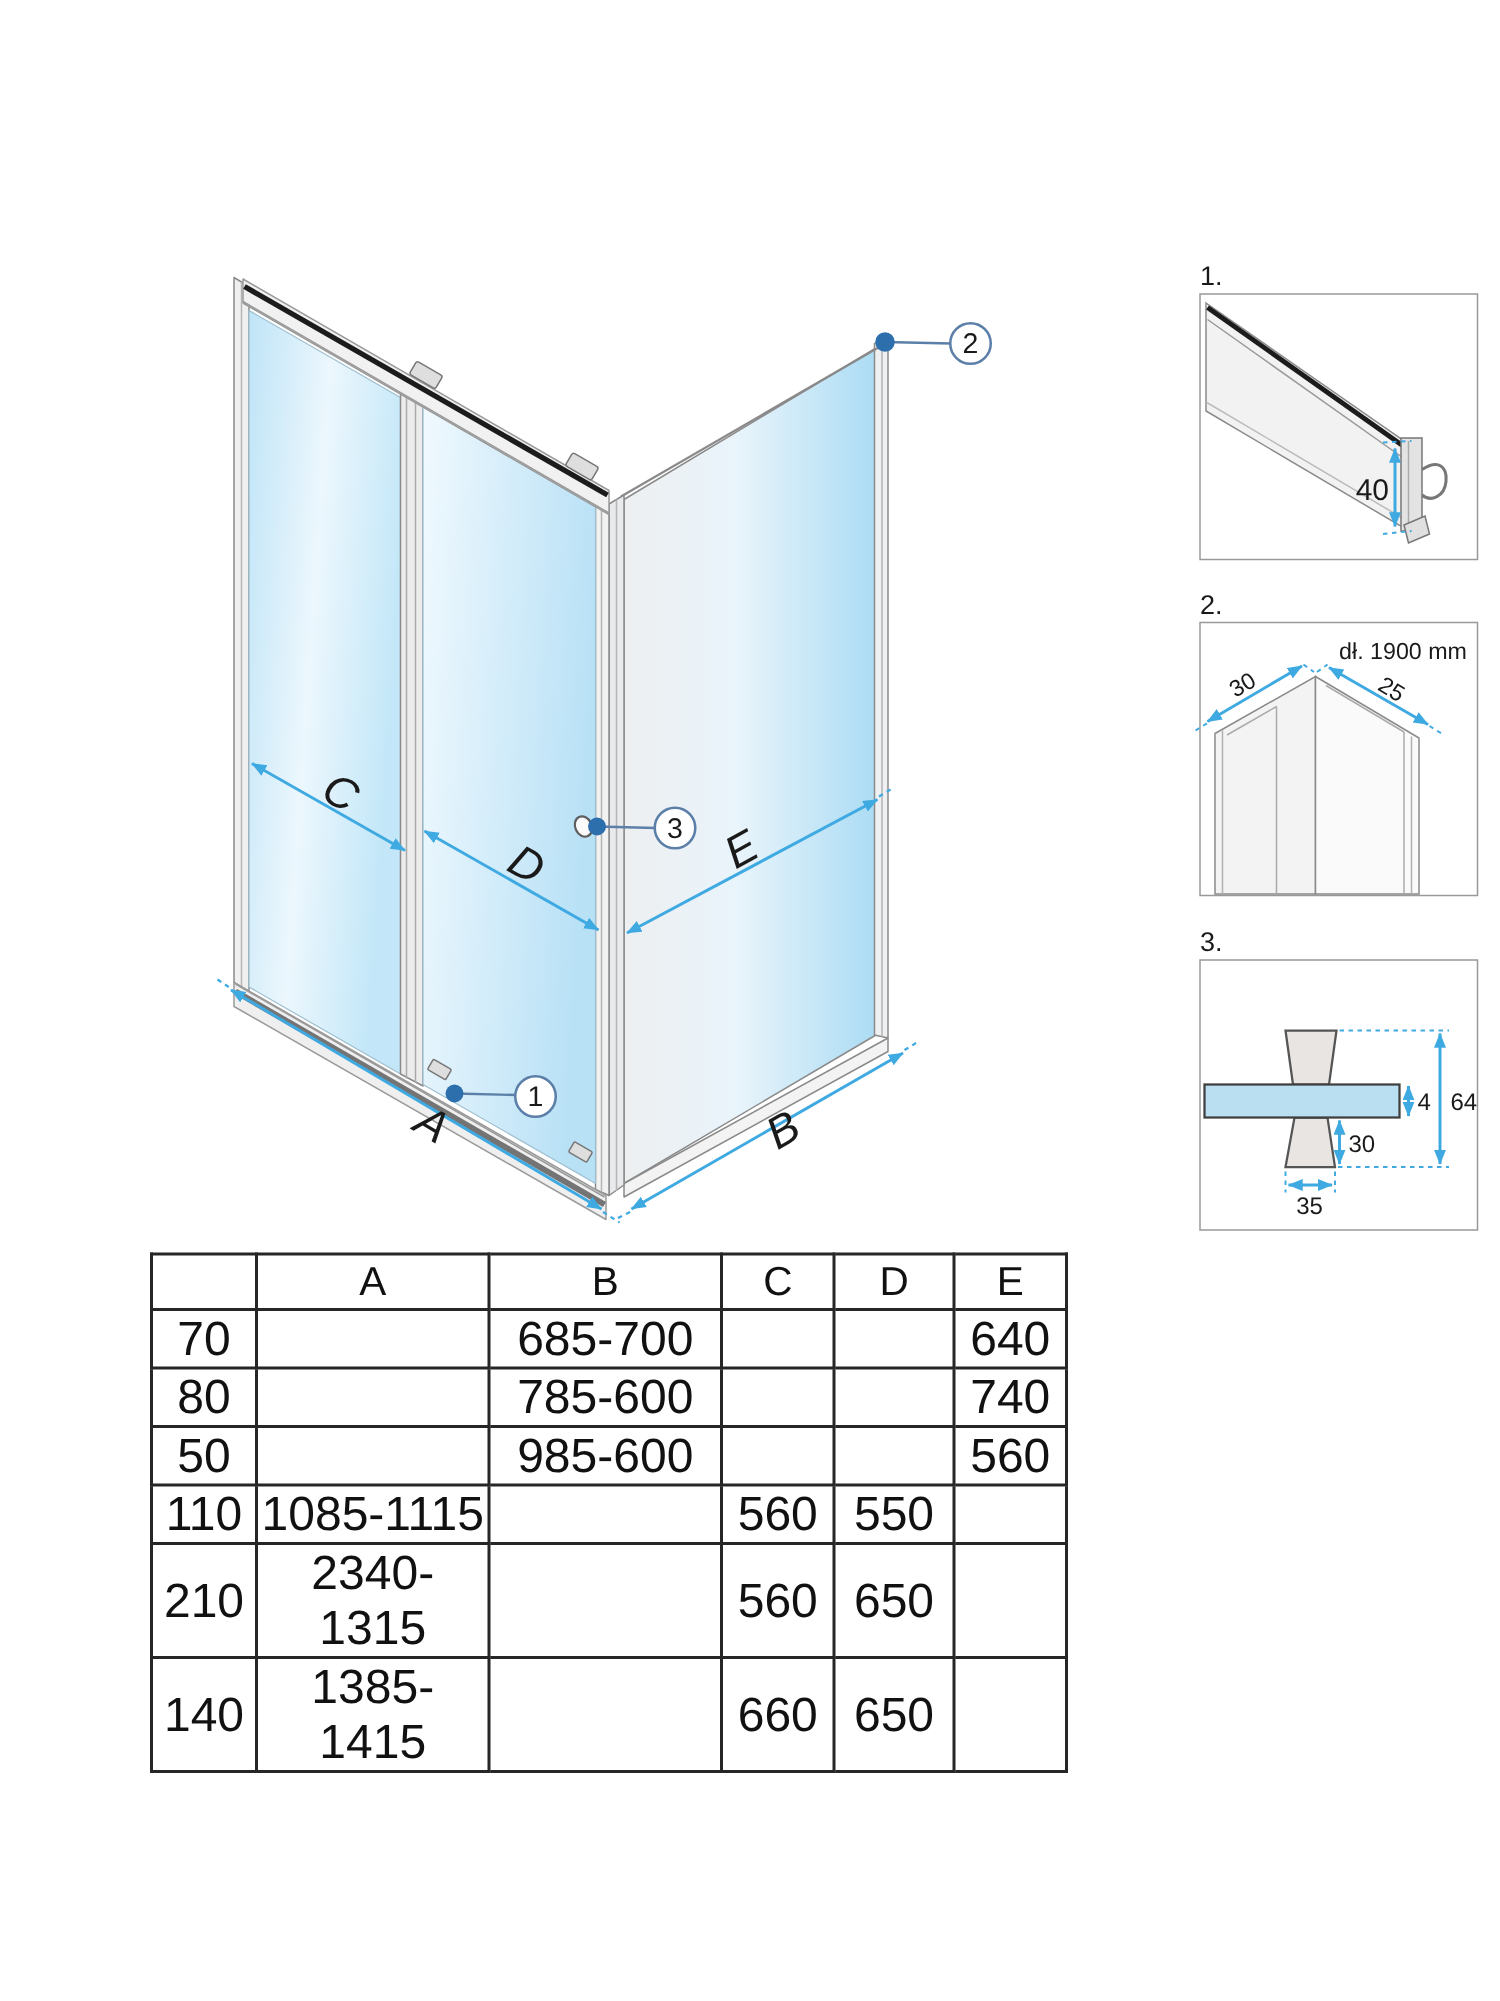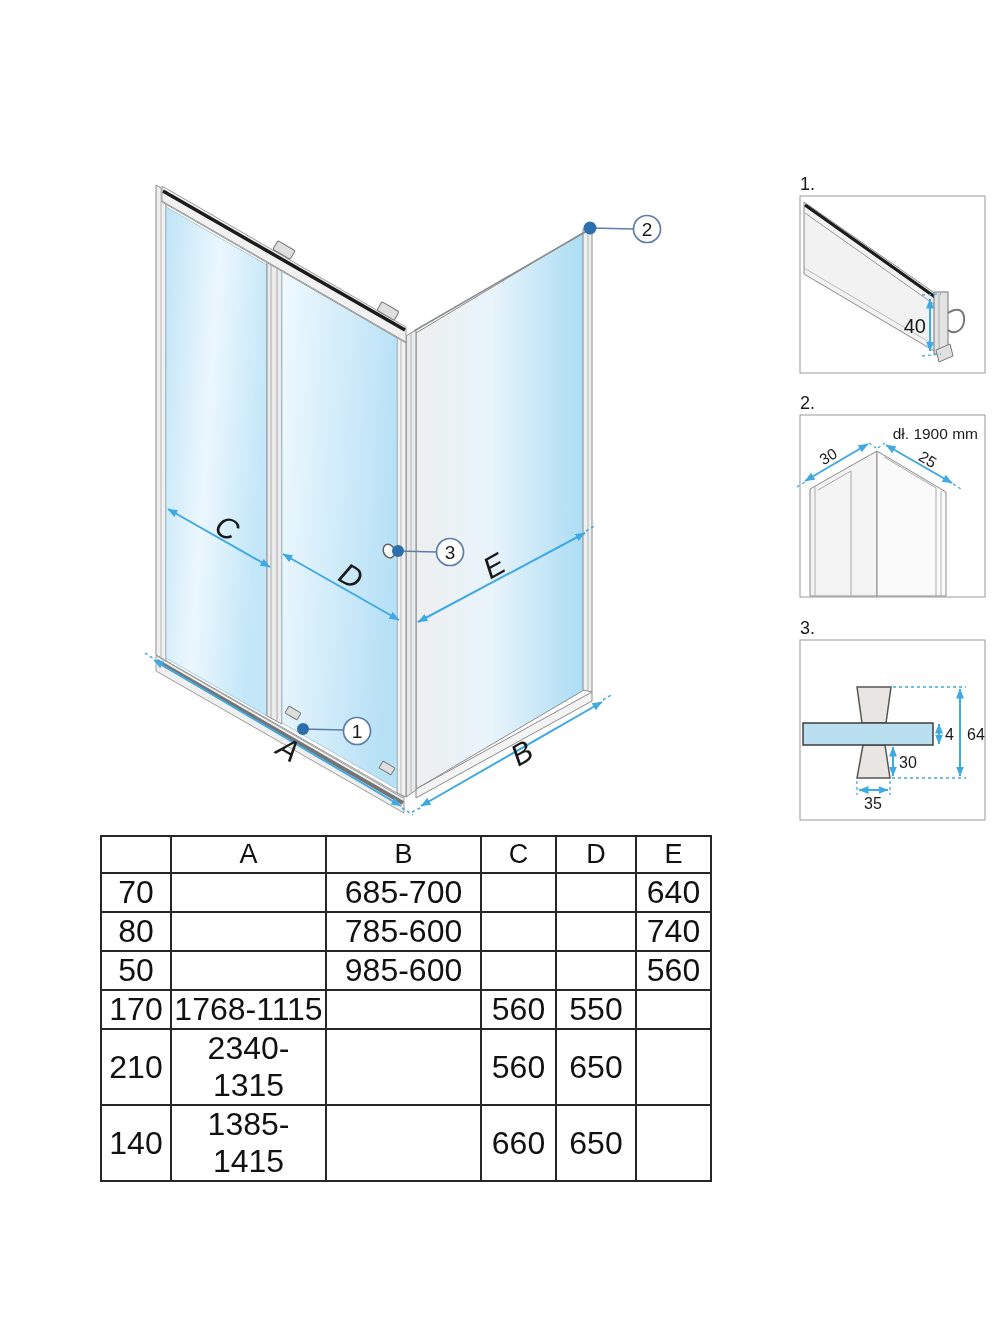--- a/index.html
+++ b/index.html
@@ -264,22 +264,22 @@
           </tr>
           <tr>
             <td>50</td>
             <td></td>
             <td>985-600</td>
             <td></td>
             <td></td>
             <td>560</td>
           </tr>
           <tr>
-            <td>170</td>
-            <td>1768-1115</td>
+            <td>110</td>
+            <td>1085-1115</td>
             <td></td>
             <td>560</td>
             <td>550</td>
             <td></td>
           </tr>
           <tr>
             <td>210</td>
             <td>2340-1315</td>
             <td></td>
             <td>560</td>

